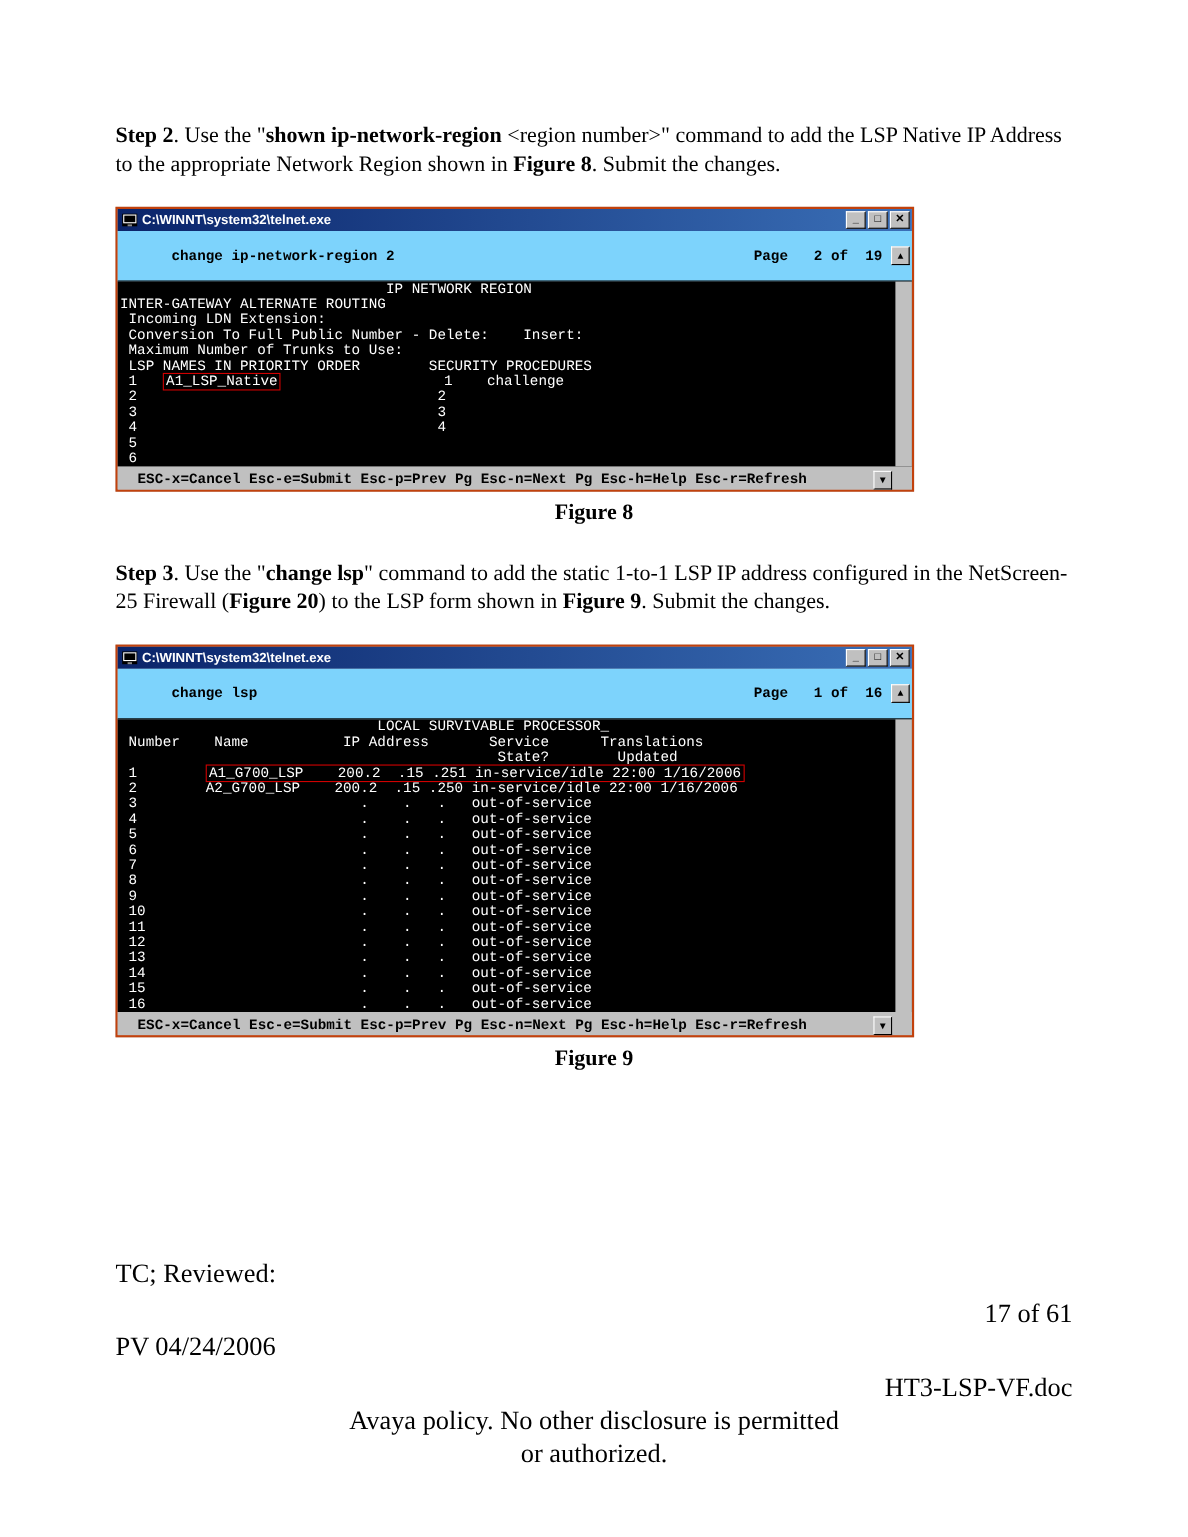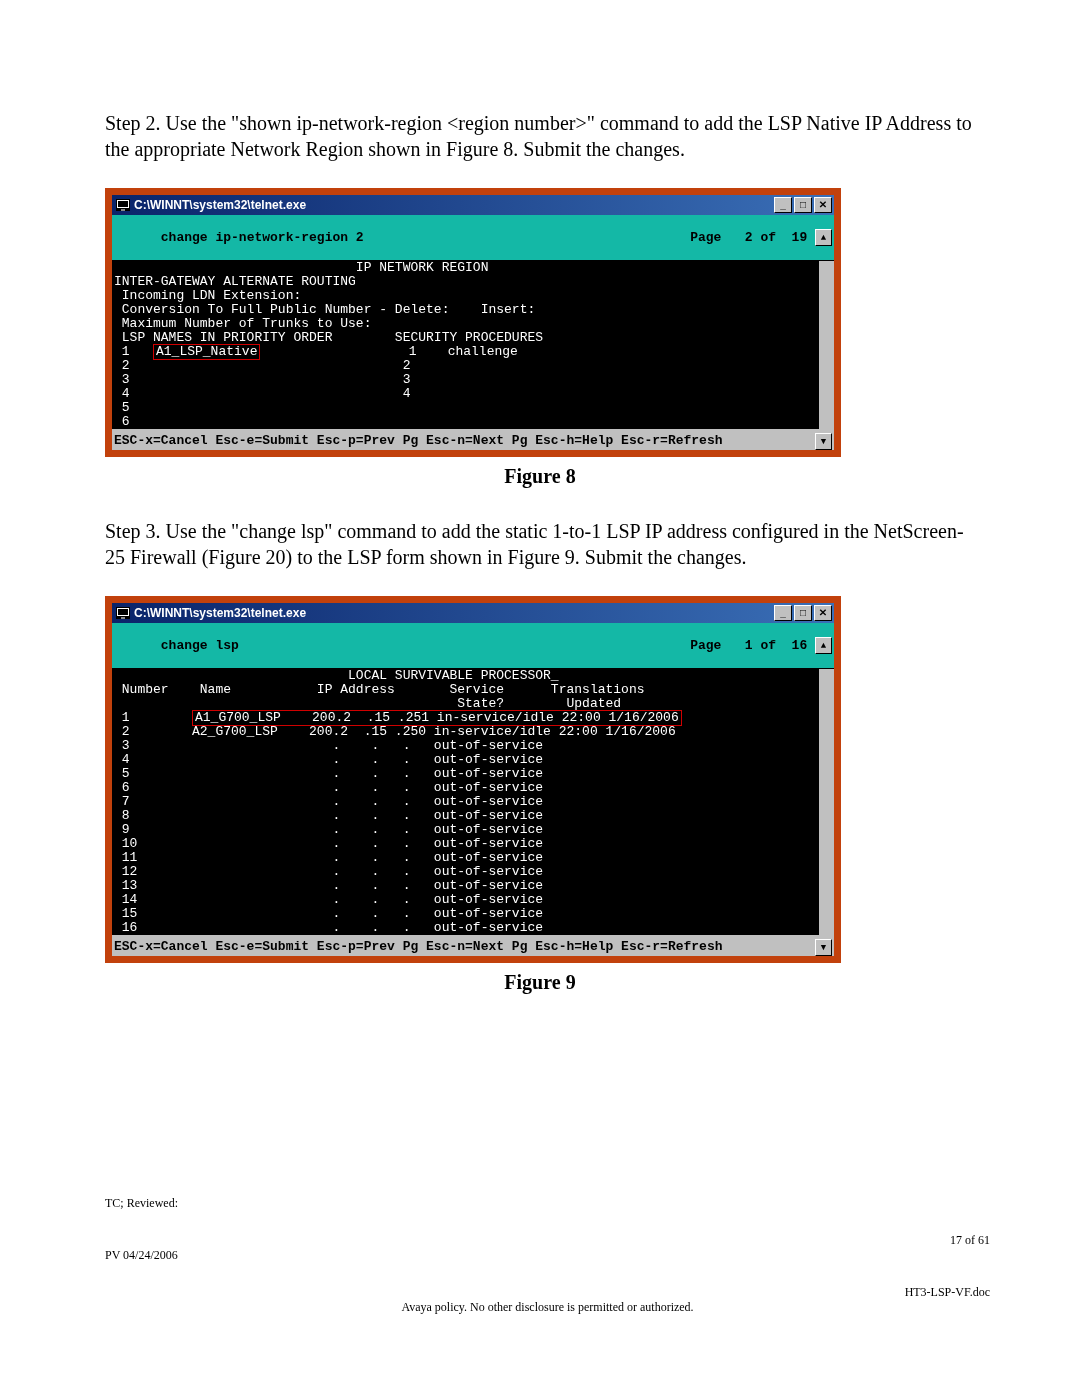--- a/index.html
+++ b/index.html
@@ -8,27 +8,27 @@
     min-height: 1397px;
     background: #fff;
     font-family: "Times New Roman", Times, serif;
     font-size: 20px;
     color: #000;
     box-sizing: border-box;
     padding: 110px 105px 40px 105px;
     position: relative;
   }
   p.step { margin: 0 0 26px 0; line-height: 1.3; }
-  .bold { font-weight: normal; }
+  .bold { font-weight: bold; }
 
   
   .term-window {
     width: 722px;
     margin: 0 0 8px 0;
-    border: 7px solid #c2410c;
+    border: 2px solid #c2410c;
     background: #c0c0c0; 
     font-family: "Courier New", monospace;
   }
   .titlebar {
     height: 20px;
     background: linear-gradient(to right, #0a246a, #3a6fb7);
     display: flex;
     align-items: center;
     justify-content: space-between;
     padding: 0 2px 0 4px;
@@ -49,21 +49,21 @@
     border: 1px solid #000;
     border-top-color: #fff; border-left-color: #fff;
     font-family: "Tahoma", sans-serif;
     font-size: 10px;
     font-weight: bold;
     display: flex; align-items: center; justify-content: center;
     color: #000;
     line-height: 1;
   }
   .cmdbar {
-    background: #14b8a6;
+    background: #7dd3fc;
     font-size: 13px;
     font-weight: bold;
     padding: 0 2px;
     border-bottom: 1px solid #000;
     white-space: pre;
     font-family: "Courier New", monospace;
     display: flex;
     justify-content: space-between;
   }
   .cmdbar .scroll-up {
@@ -90,21 +90,21 @@
   .term-line { white-space: pre; }
   .term-sep {
     background: #c0c0c0;
     height: 4px;
   }
   .term-foot {
     background: #c0c0c0;
     font-size: 13px;
     font-weight: bold;
     white-space: pre;
-    padding: 0 2px;
+    padding: 0 18px;
     display: flex;
     justify-content: space-between;
     font-family: "Courier New", monospace;
   }
   .term-foot .scroll-dn {
     width: 15px; height: 15px;
     background: #c0c0c0;
     border: 1px solid #000;
     border-top-color: #fff; border-left-color: #fff;
     font-size: 9px;
@@ -125,23 +125,23 @@
   .caption {
     text-align: center;
     font-weight: bold;
     font-size: 20px;
     margin: 0 0 30px 0;
   }
 
   
   .page-footer {
     position: absolute;
-    left: 105px; right: 90px;
+    left: 105px; right: 105px;
     bottom: 60px;
-    font-size: 12px;
+    font-size: 24px;
     line-height: 1.25;
   }
   .page-footer .row { display: flex; justify-content: space-between; }
   .page-footer .center { text-align: center; flex: 1; }
   .page-footer .left { width: 200px; text-align: left; }
   .page-footer .right { width: 200px; text-align: right; margin-top: 37px; }
 </style>
 </head>
 <body>
 

